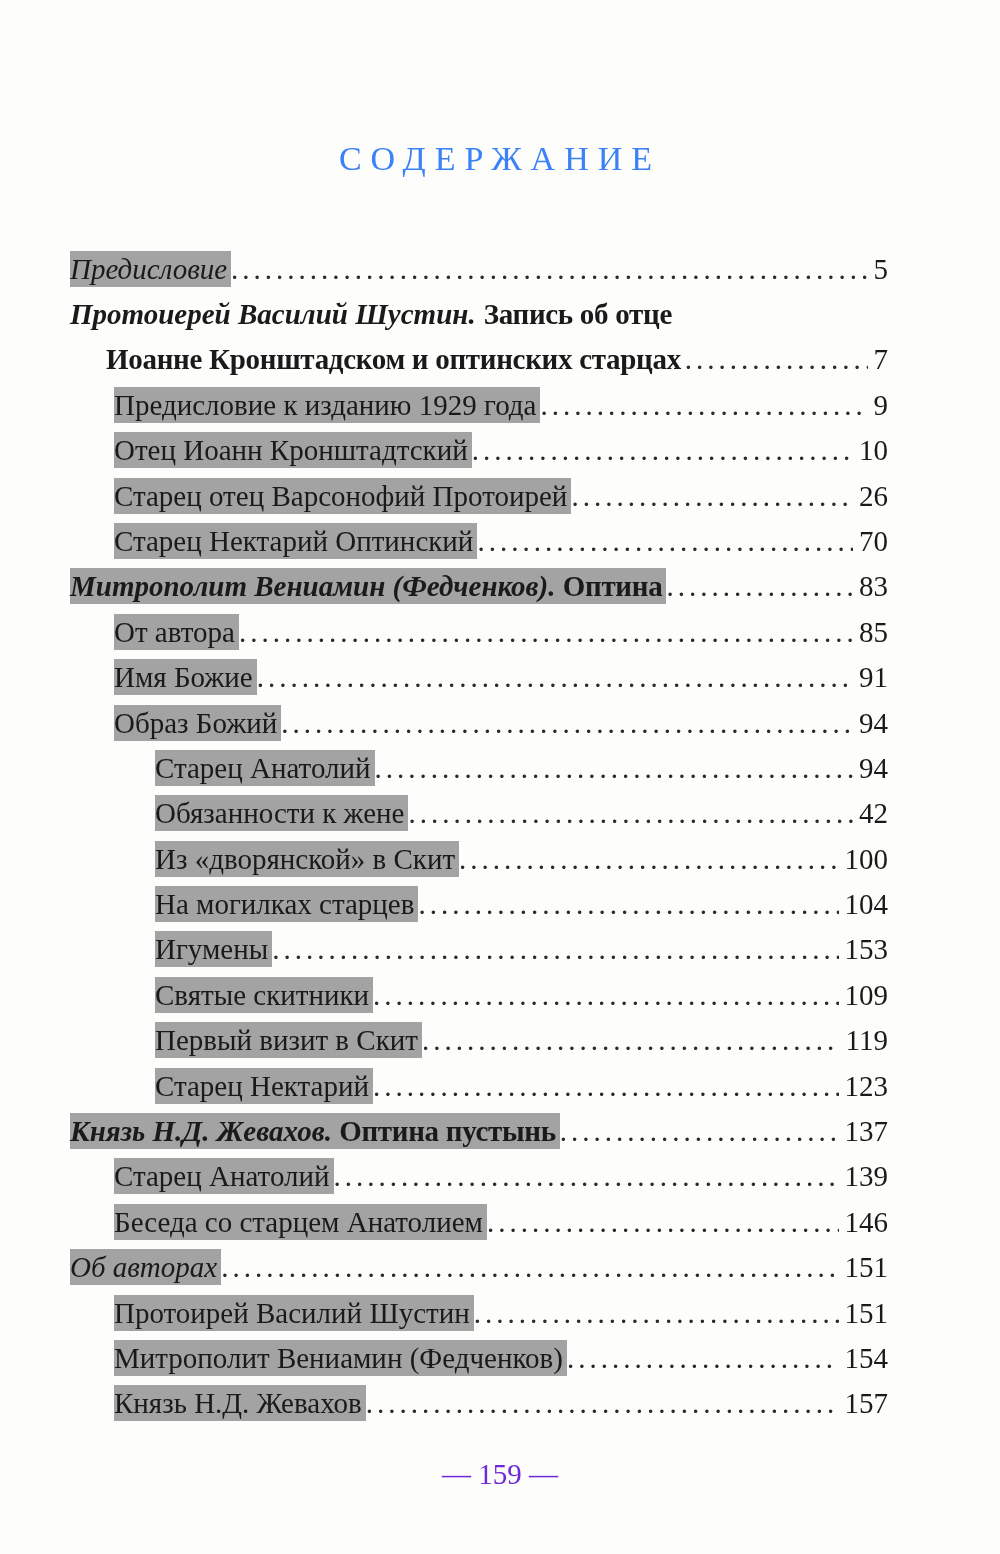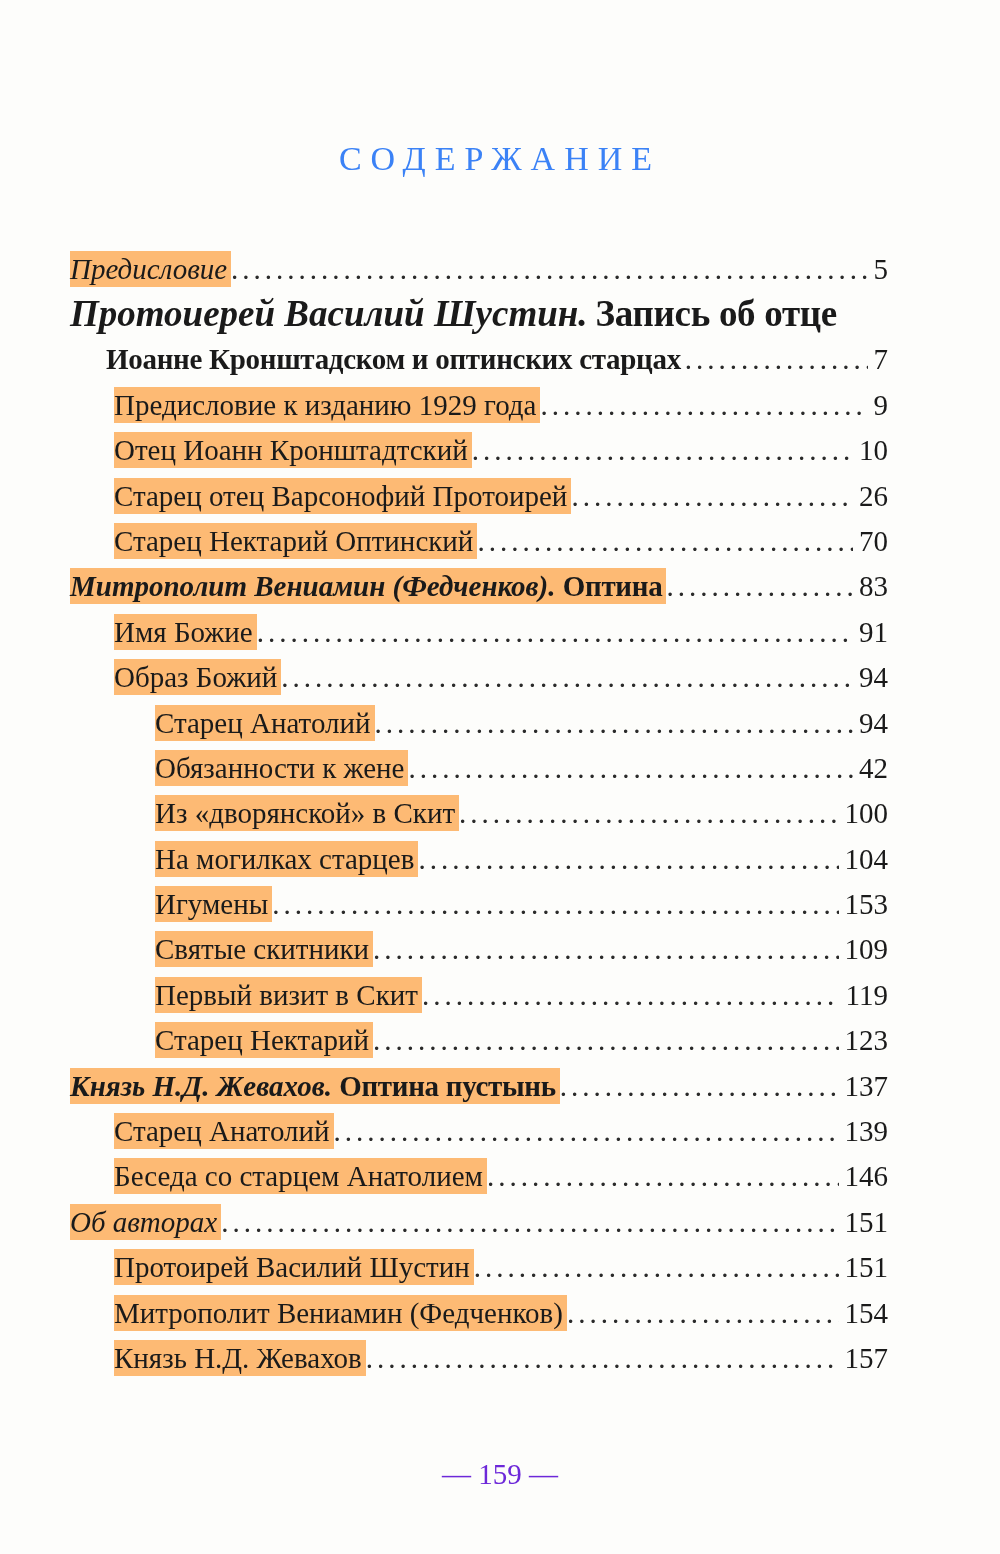--- a/index.html
+++ b/index.html
@@ -46,21 +46,21 @@
       align-items: flex-end;
       font-size: 29px;
       line-height: 36px;
     }
     .row.multiline {
       height: auto;
       display: block;
     }
     .row .label {
       white-space: nowrap;
-      background: #fdba74;
+      background: #a3a3a3;
       padding-right: 4px;
       position: relative;
       z-index: 1;
     }
     .row .leader {
       flex: 1;
       overflow: hidden;
       white-space: nowrap;
       letter-spacing: 4px;
       position: relative;
@@ -86,21 +86,21 @@
       font-weight: bold;
     }
     .boldtitle {
       font-weight: bold;
       letter-spacing: -0.3px;
     }
     .line1 {
       height: 45px;
       display: flex;
       align-items: flex-end;
-      font-size: 37px;
+      font-size: 29px;
       line-height: 36px;
       text-align: right;
     }
     .line2 {
       height: 45px;
       display: flex;
       align-items: flex-end;
       font-size: 29px;
       line-height: 36px;
     }
@@ -166,20 +166,25 @@
     <div class="row lvl0">
       <span class="label">
         <span class="author">Митрополит Вениамин (Федченков).</span>
         <span class="boldtitle">Оптина</span>
       </span>
       <span class="leader"></span>
       <span class="pagenum">83</span>
     </div>
 
     <div class="row lvl1">
+      <span class="label">От автора</span>
+      <span class="leader"></span>
+      <span class="pagenum">85</span>
+    </div>
+    <div class="row lvl1">
       <span class="label">Имя Божие</span>
       <span class="leader"></span>
       <span class="pagenum">91</span>
     </div>
     <div class="row lvl1">
       <span class="label">Образ Божий</span>
       <span class="leader"></span>
       <span class="pagenum">94</span>
     </div>
 

